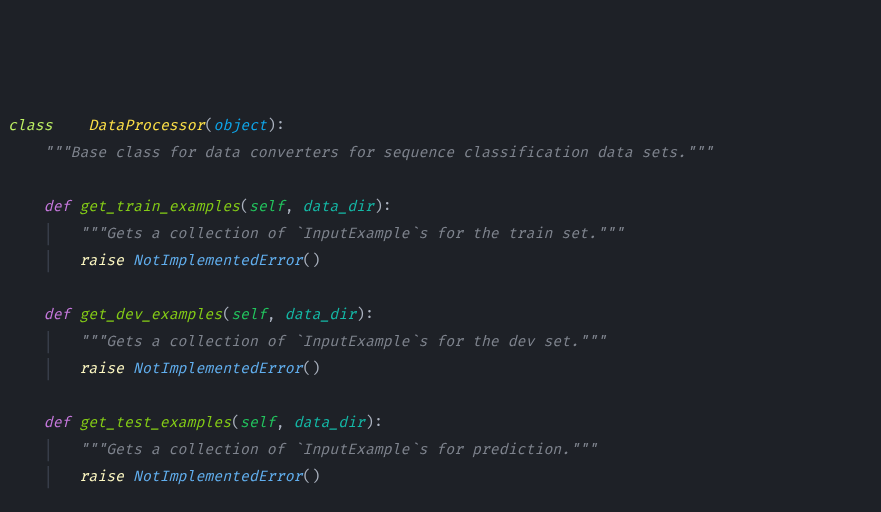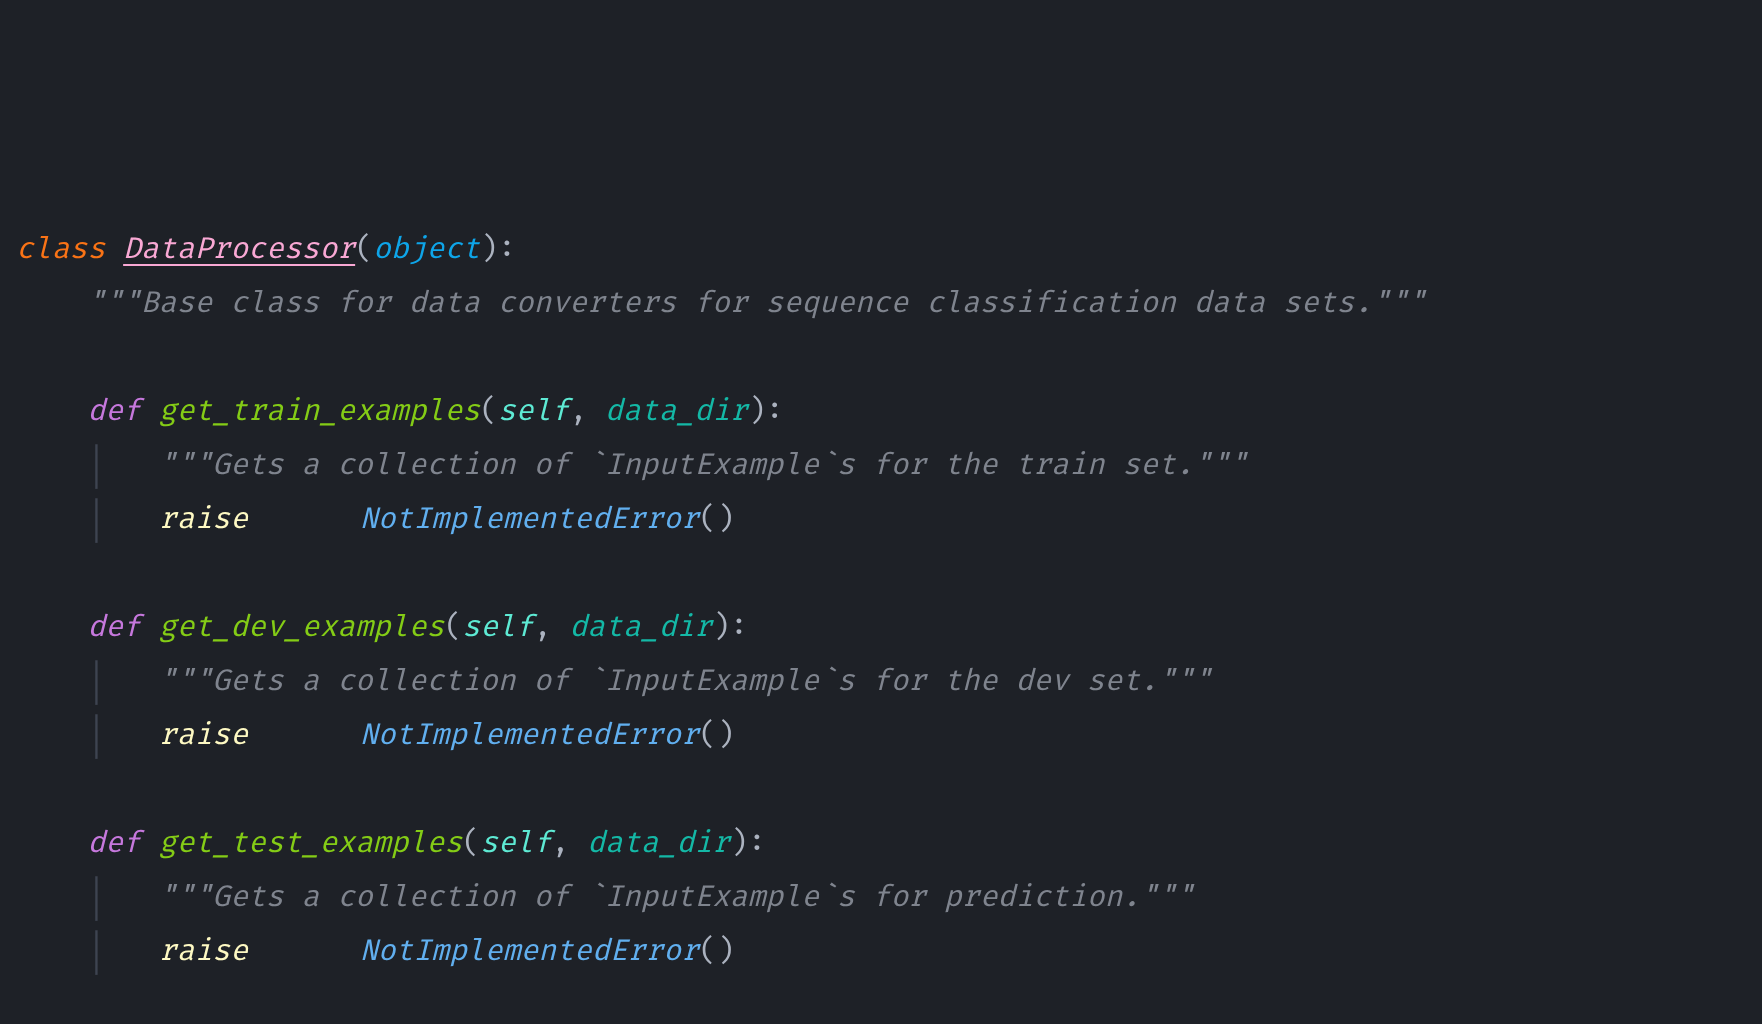--- a/index.html
+++ b/index.html
@@ -9,31 +9,31 @@
     font-size: 14.5px;
     font-style: italic;
     line-height: 27px;
     color: #abb2bf;
     padding: 4px 8px;
     width: 881px;
     height: 512px;
     overflow: hidden;
     white-space: pre;
   }
-  .kw-class   { color: #f97316; }
-  .cls-name   { color: #f9a8d4; text-decoration: underline; text-underline-offset: 3px; }
+  .kw-class   { color: #bef264; }
+  .cls-name   { color: #fde047; text-underline-offset: 3px; margin-left: 27px; }
   .builtin    { color: #0ea5e9; }
   .punct      { color: #abb2bf; font-style: normal; }
   .doc        { color: #7f848e; }
   .kw-def     { color: #c678dd; font-style: italic; }
   .fn-name    { color: #84cc16; }
-  .param-self { color: #5eead4; }
+  .param-self { color: #22c55e; }
   .param      { color: #14b8a6; }
   .kw-raise   { color: #fef9c3; }
-  .exc        { color: #61afef; margin-left: 47px; }
+  .exc        { color: #61afef; }
   .guide      { color: #3e4451; font-style: normal; }
 </style>
 </head>
 <body>
 
 
 
 <div id="code"><div><span class="kw-class">class</span><span class="punct"> </span><span class="cls-name">DataProcessor</span><span class="punct">(</span><span class="builtin">object</span><span class="punct">):</span></div><div><span>    </span><span class="doc">"""Base class for data converters for sequence classification data sets."""</span></div><div> </div><div><span>    </span><span class="kw-def">def</span><span class="punct"> </span><span class="fn-name">get_train_examples</span><span class="punct">(</span><span class="param-self">self</span><span class="punct">, </span><span class="param">data_dir</span><span class="punct">):</span></div><div><span class="guide">    │   </span><span class="doc">"""Gets a collection of `InputExample`s for the train set."""</span></div><div><span class="guide">    │   </span><span class="kw-raise">raise</span><span class="punct"> </span><span class="exc">NotImplementedError</span><span class="punct">()</span></div><div> </div><div><span>    </span><span class="kw-def">def</span><span class="punct"> </span><span class="fn-name">get_dev_examples</span><span class="punct">(</span><span class="param-self">self</span><span class="punct">, </span><span class="param">data_dir</span><span class="punct">):</span></div><div><span class="guide">    │   </span><span class="doc">"""Gets a collection of `InputExample`s for the dev set."""</span></div><div><span class="guide">    │   </span><span class="kw-raise">raise</span><span class="punct"> </span><span class="exc">NotImplementedError</span><span class="punct">()</span></div><div> </div><div><span>    </span><span class="kw-def">def</span><span class="punct"> </span><span class="fn-name">get_test_examples</span><span class="punct">(</span><span class="param-self">self</span><span class="punct">, </span><span class="param">data_dir</span><span class="punct">):</span></div><div><span class="guide">    │   </span><span class="doc">"""Gets a collection of `InputExample`s for prediction."""</span></div><div><span class="guide">    │   </span><span class="kw-raise">raise</span><span class="punct"> </span><span class="exc">NotImplementedError</span><span class="punct">()</span></div><div> </div></div>
 
 

